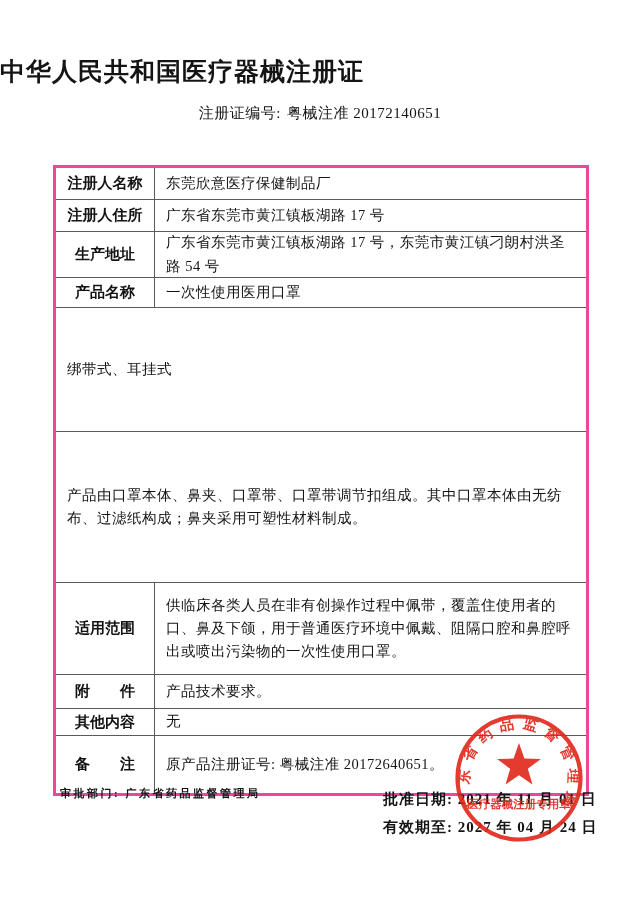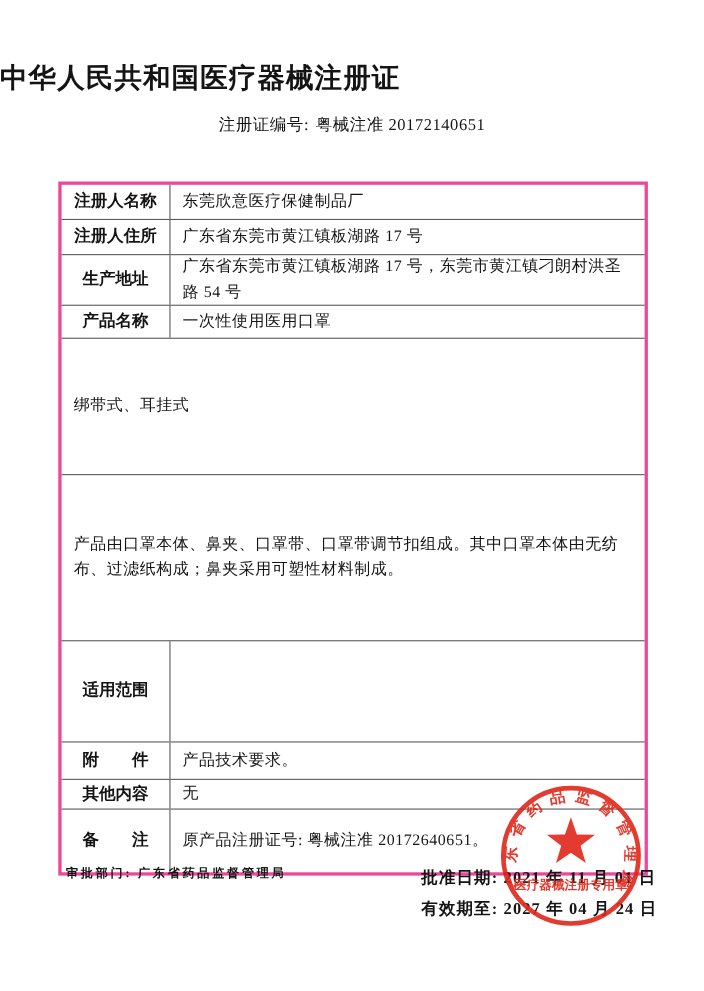--- a/index.html
+++ b/index.html
@@ -82,20 +82,21 @@
       <div class="cell-value">一次性使用医用口罩</div>
     </div>
     <div class="row" style="height:124px">
       <div class="cell-value">绑带式、耳挂式</div>
     </div>
     <div class="row" style="height:151px">
       <div class="cell-value">产品由口罩本体、鼻夹、口罩带、口罩带调节扣组成。其中口罩本体由无纺布、过滤纸构成；鼻夹采用可塑性材料制成。</div>
     </div>
     <div class="row" style="height:92px">
       <div class="cell-label">适用范围</div>
+      <div class="cell-value">供临床各类人员在非有创操作过程中佩带，覆盖住使用者的口、鼻及下颌，用于普通医疗环境中佩戴、阻隔口腔和鼻腔呼出或喷出污染物的一次性使用口罩。</div>
     </div>
     <div class="row" style="height:34px">
       <div class="cell-label">附　　件</div>
       <div class="cell-value">产品技术要求。</div>
     </div>
     <div class="row" style="height:27px">
       <div class="cell-label">其他内容</div>
       <div class="cell-value">无</div>
     </div>
     <div class="row" style="height:57px">

